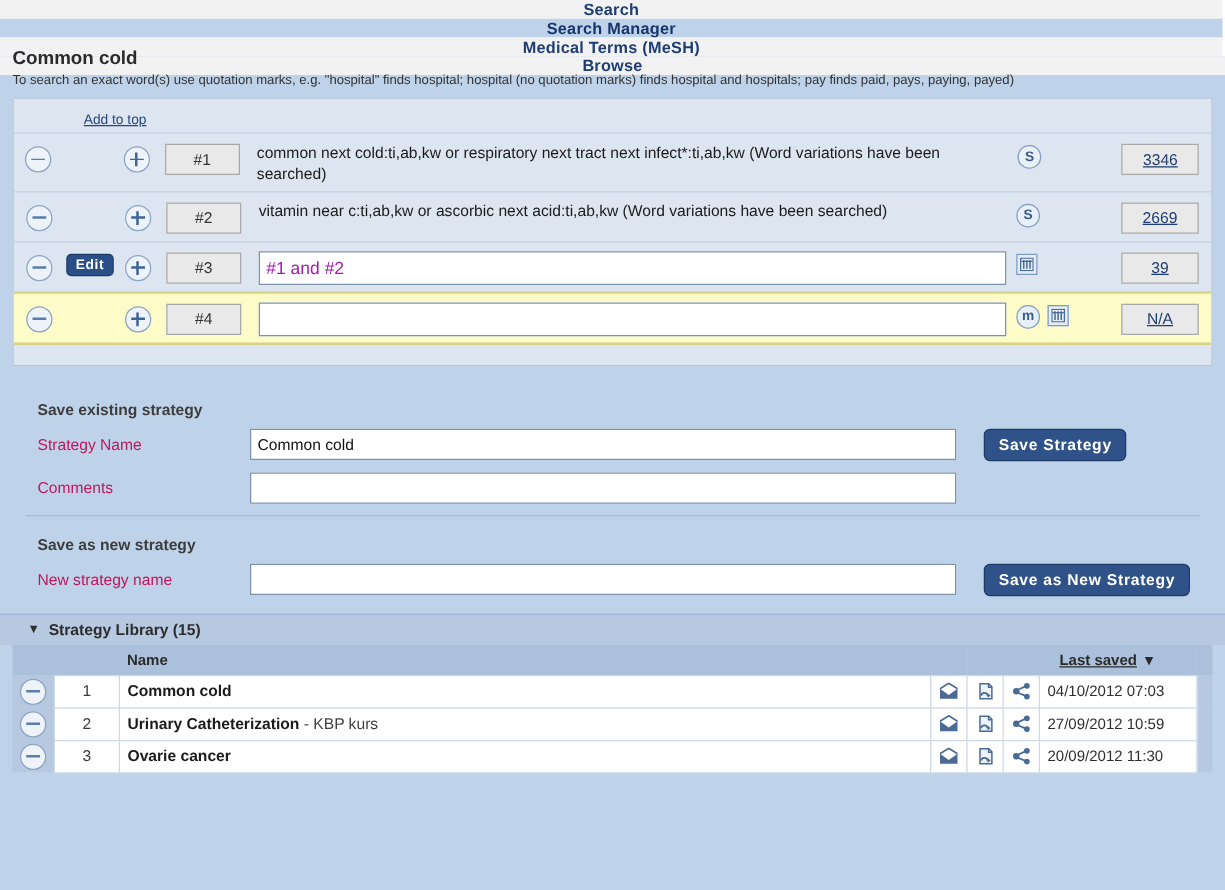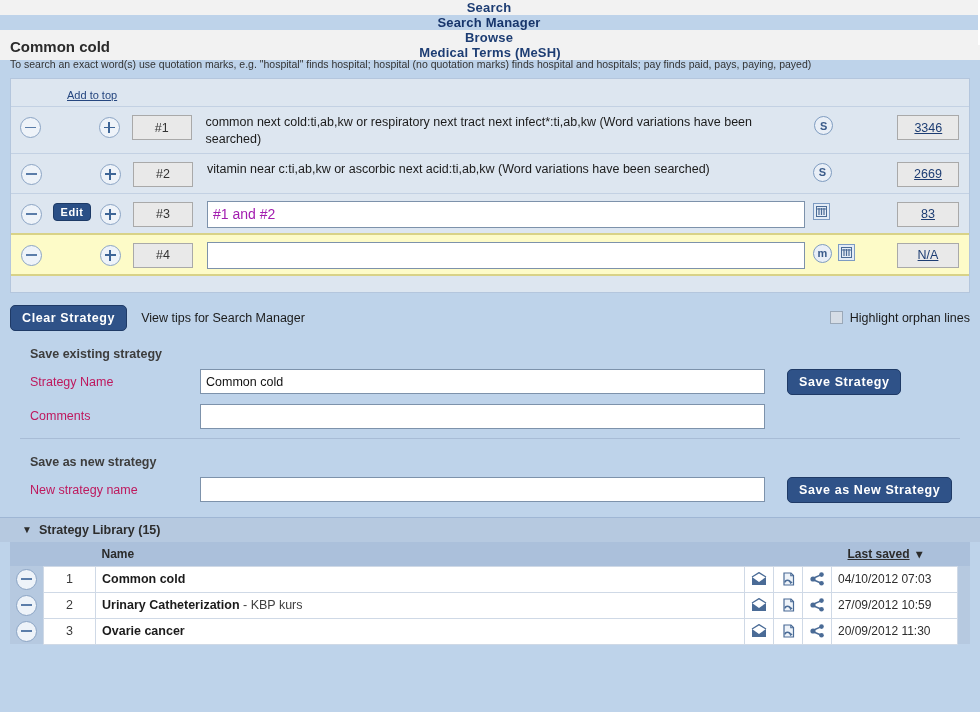--- a/index.html
+++ b/index.html
@@ -243,24 +243,24 @@
 <body>
 
 <div class="tabbar">
   <div class="tab">
     <span>Search</span>
   </div>
   <div class="tab active">
     <span>Search Manager</span>
   </div>
   <div class="tab">
+    <span>Medical Terms (MeSH)</span>
+  </div>
+  <div class="tab">
     <span>Browse</span>
-  </div>
-  <div class="tab">
-    <span>Medical Terms (MeSH)</span>
   </div>
 </div>
 
 <div class="titleblock">
   <div class="page-title">Common cold</div>
   <div class="page-hint">To search an exact word(s) use quotation marks, e.g. "hospital" finds hospital; hospital (no quotation marks) finds hospital and hospitals; pay finds paid, pays, paying, payed)</div>
 </div>
 
 <div class="panel-wrap">
   <div class="rows-panel">
@@ -334,21 +334,21 @@
           <svg width="11" height="11" viewBox="0 0 11 11">
             <rect x="0.5" y="0.5" width="10" height="10" fill="none" stroke="#4a6b96"></rect>
             <line x1="3" y1="2" x2="3" y2="9" stroke="#4a6b96" stroke-width="1.2"></line>
             <line x1="5.5" y1="2" x2="5.5" y2="9" stroke="#4a6b96" stroke-width="1.2"></line>
             <line x1="8" y1="2" x2="8" y2="9" stroke="#4a6b96" stroke-width="1.2"></line>
             <line x1="1" y1="3" x2="10" y2="3" stroke="#4a6b96" stroke-width="1"></line>
           </svg>
         </div>
       </div>
       <div class="c-count">
-        <div class="count-box">83</div>
+        <div class="count-box">39</div>
       </div>
     </div>
 
     <div class="srow highlight">
       <div class="c-minus">
         <div class="circ-btn minus"></div>
       </div>
       <div class="c-edit"></div>
       <div class="c-plus">
         <div class="circ-btn plus"></div>
@@ -373,28 +373,20 @@
       </div>
       <div class="c-count">
         <div class="count-box">N/A</div>
       </div>
     </div>
 
   </div>
 </div>
 
 <div class="mid">
-  <div class="mid-top">
-    <div class="btn-dark">Clear Strategy</div>
-    <div class="link-plain">View tips for Search Manager</div>
-    <div class="orphan-wrap">
-      <div class="chk"></div>
-      <div class="orphan-label">Highlight orphan lines</div>
-    </div>
-  </div>
 
   <div class="section-head">Save existing strategy</div>
 
   <div class="frow">
     <div class="frow-label">Strategy Name</div>
     <input class="frow-input" value="Common cold" style="">
     <div class="btn-dark frow-btn">Save Strategy</div>
   </div>
 
   <div class="frow">

